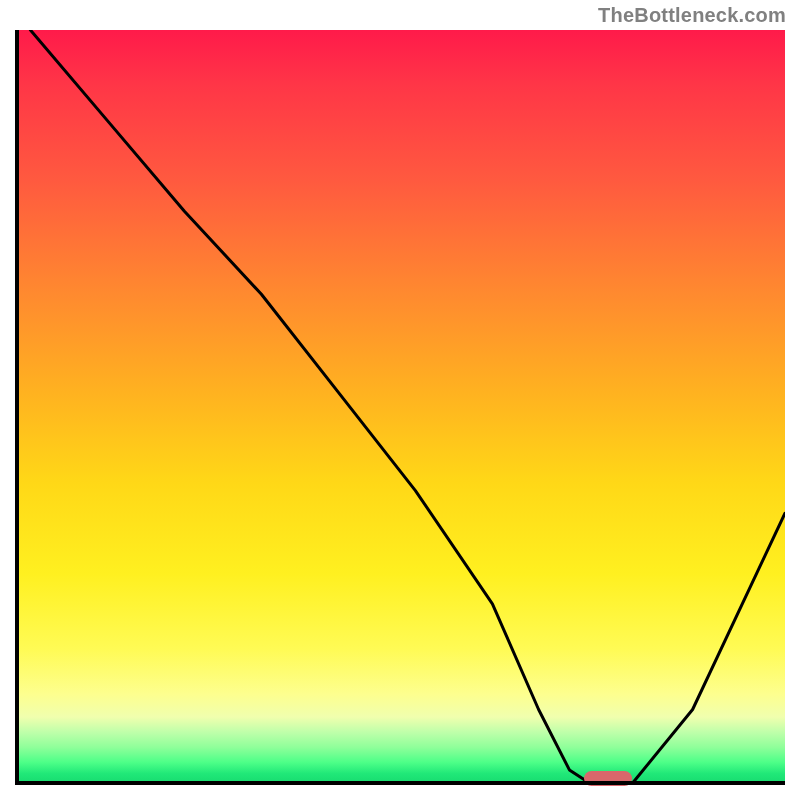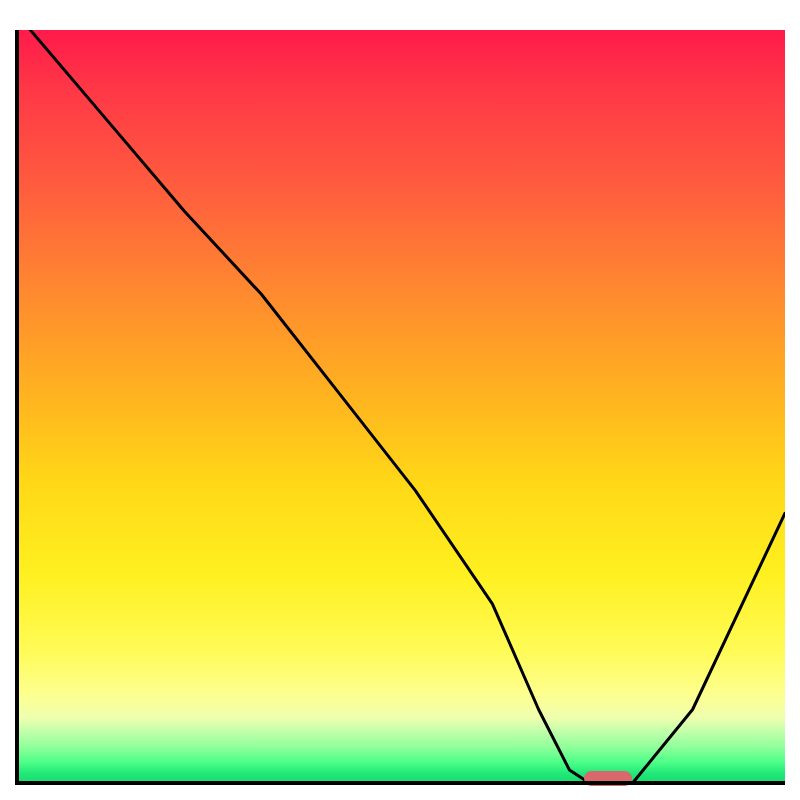--- a/index.html
+++ b/index.html
@@ -79,20 +79,21 @@
     font-weight: bold;
     color: #808080;
     letter-spacing: 0.2px;
   }
 </style>
 </head>
 <body>
 
 <div class="chart-container">
 
+  <div class="watermark">TheBottleneck.com</div>
 
   <div class="plot-area"></div>
 
   <svg class="curve-svg" viewBox="0 0 770 755" preserveAspectRatio="none">
     <path id="curve-path" fill="none" stroke="#000" stroke-width="3" stroke-linejoin="round" stroke-linecap="round" d="M15.4 0.0 L92.4 90.6 L169.4 181.2 L246.4 264.3 L323.4 362.4 L400.4 460.6 L477.4 573.8 L523.6 679.5 L554.4 739.9 L577.5 755.0 L616.0 755.0 L677.6 679.5 L770.0 483.2"></path>
   </svg>
 
   <div id="marker" class="marker" style="left: 583.9px; top: 771px; background: rgb(217, 103, 107);"></div>
 
   <div class="axis-left"></div>

